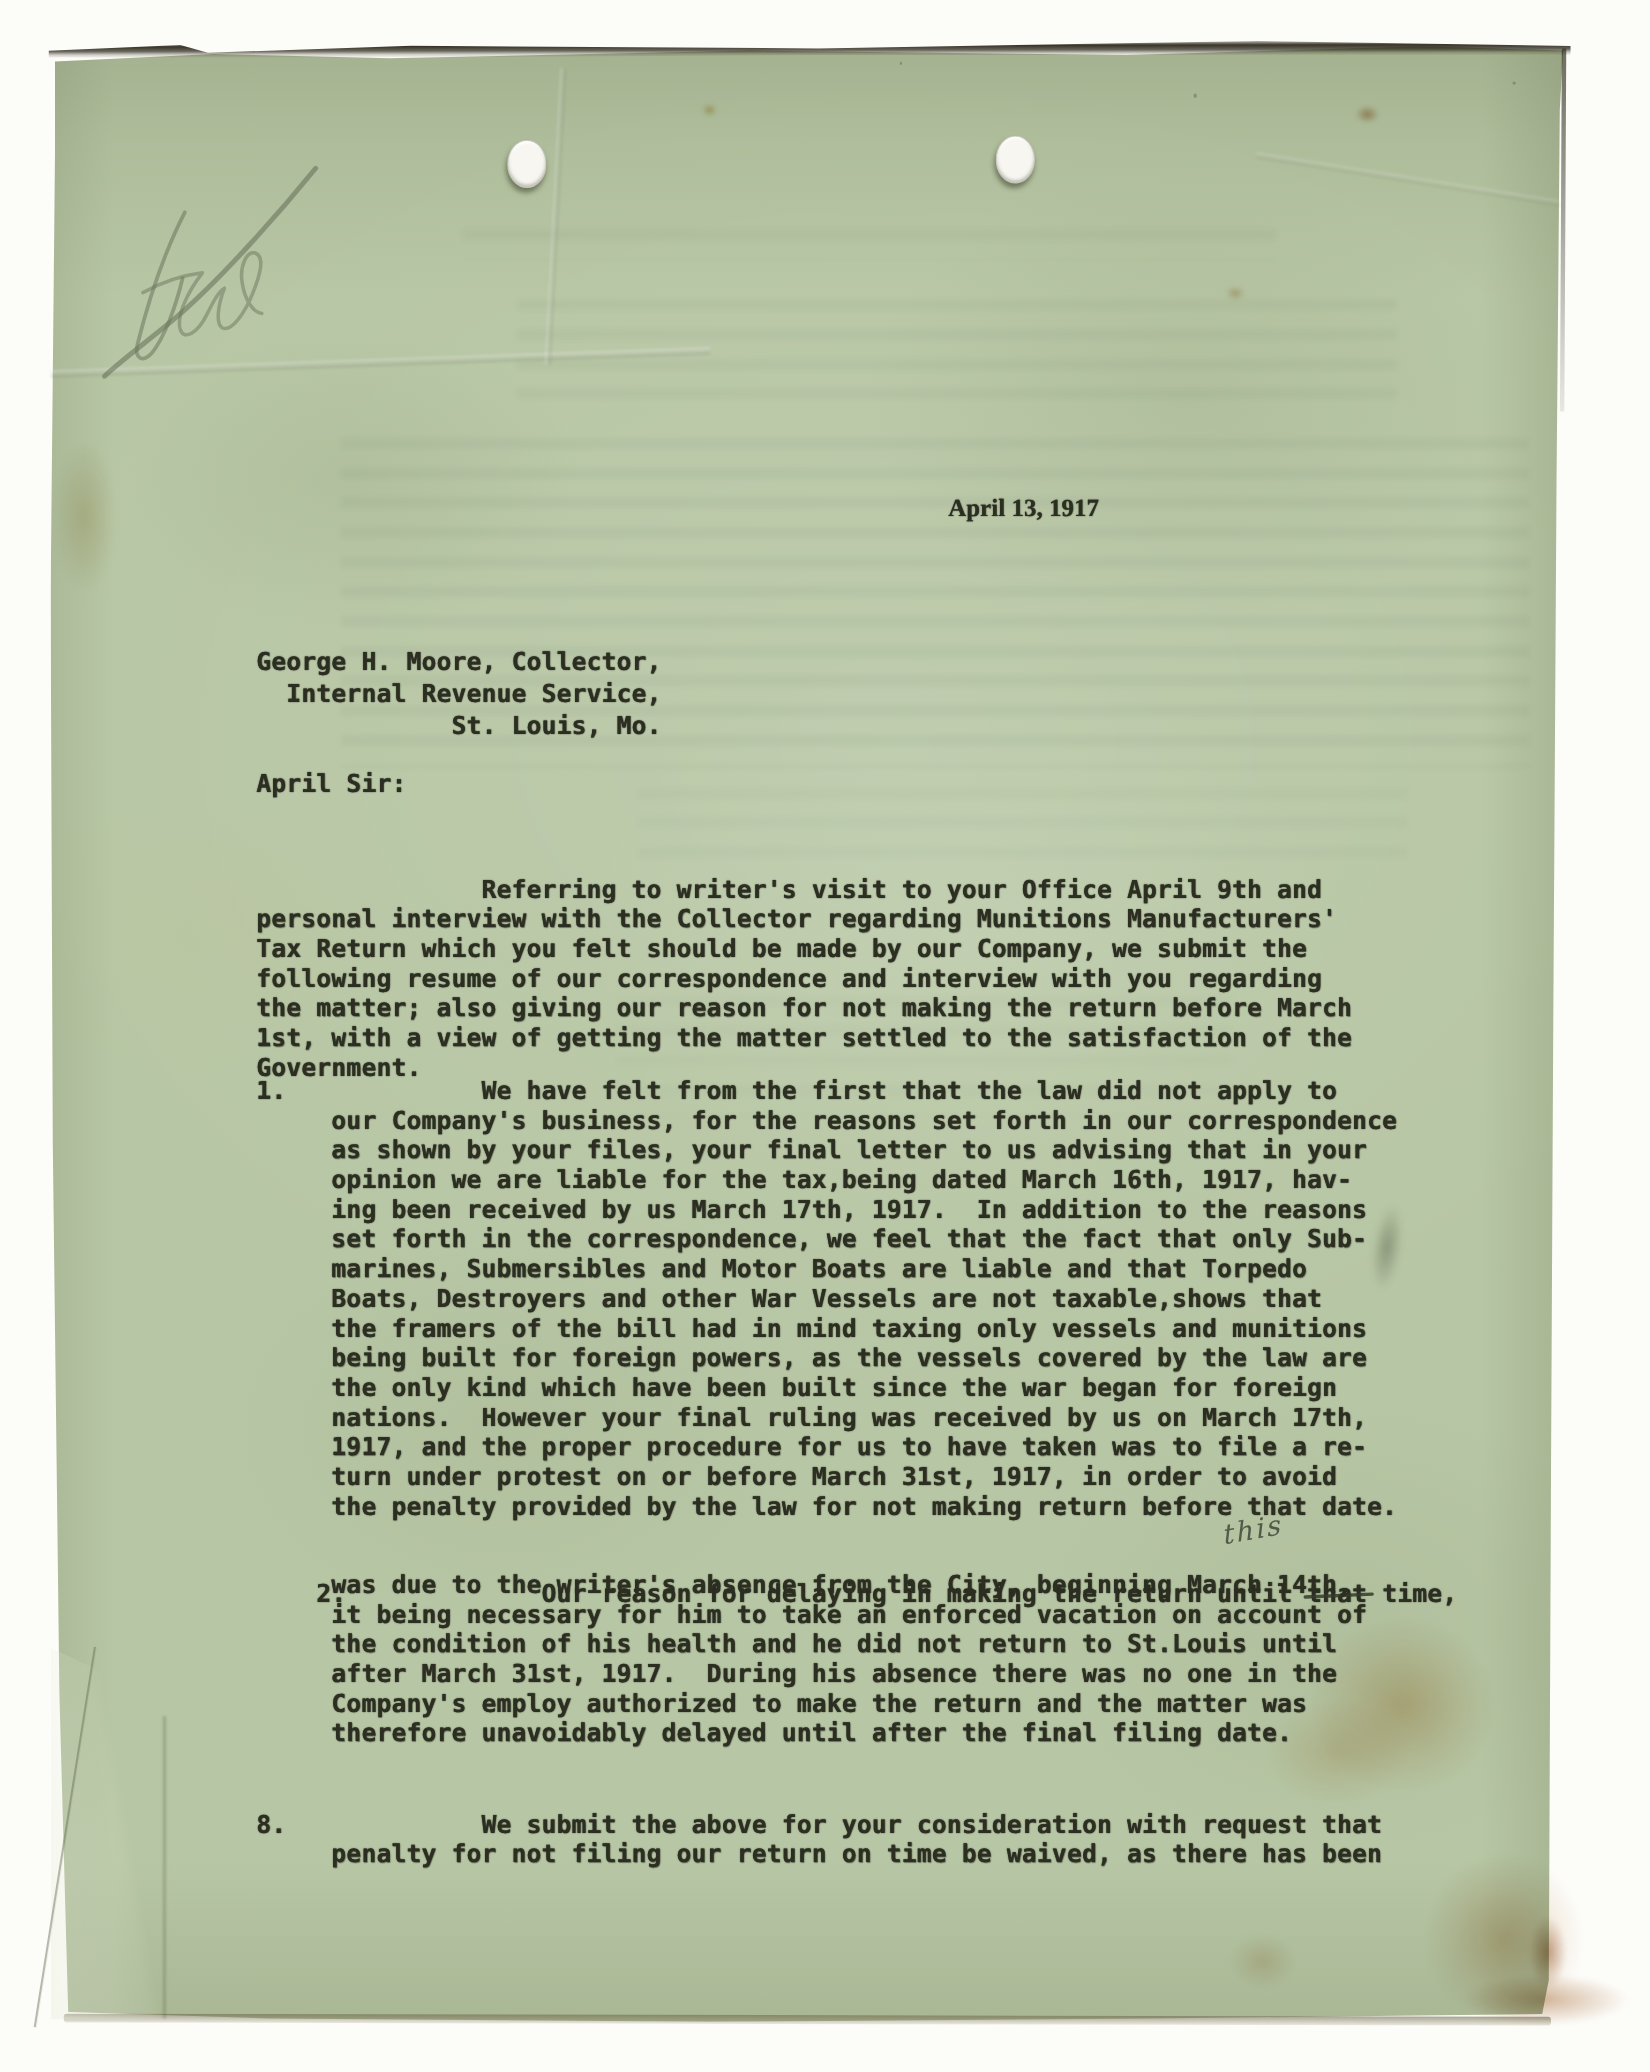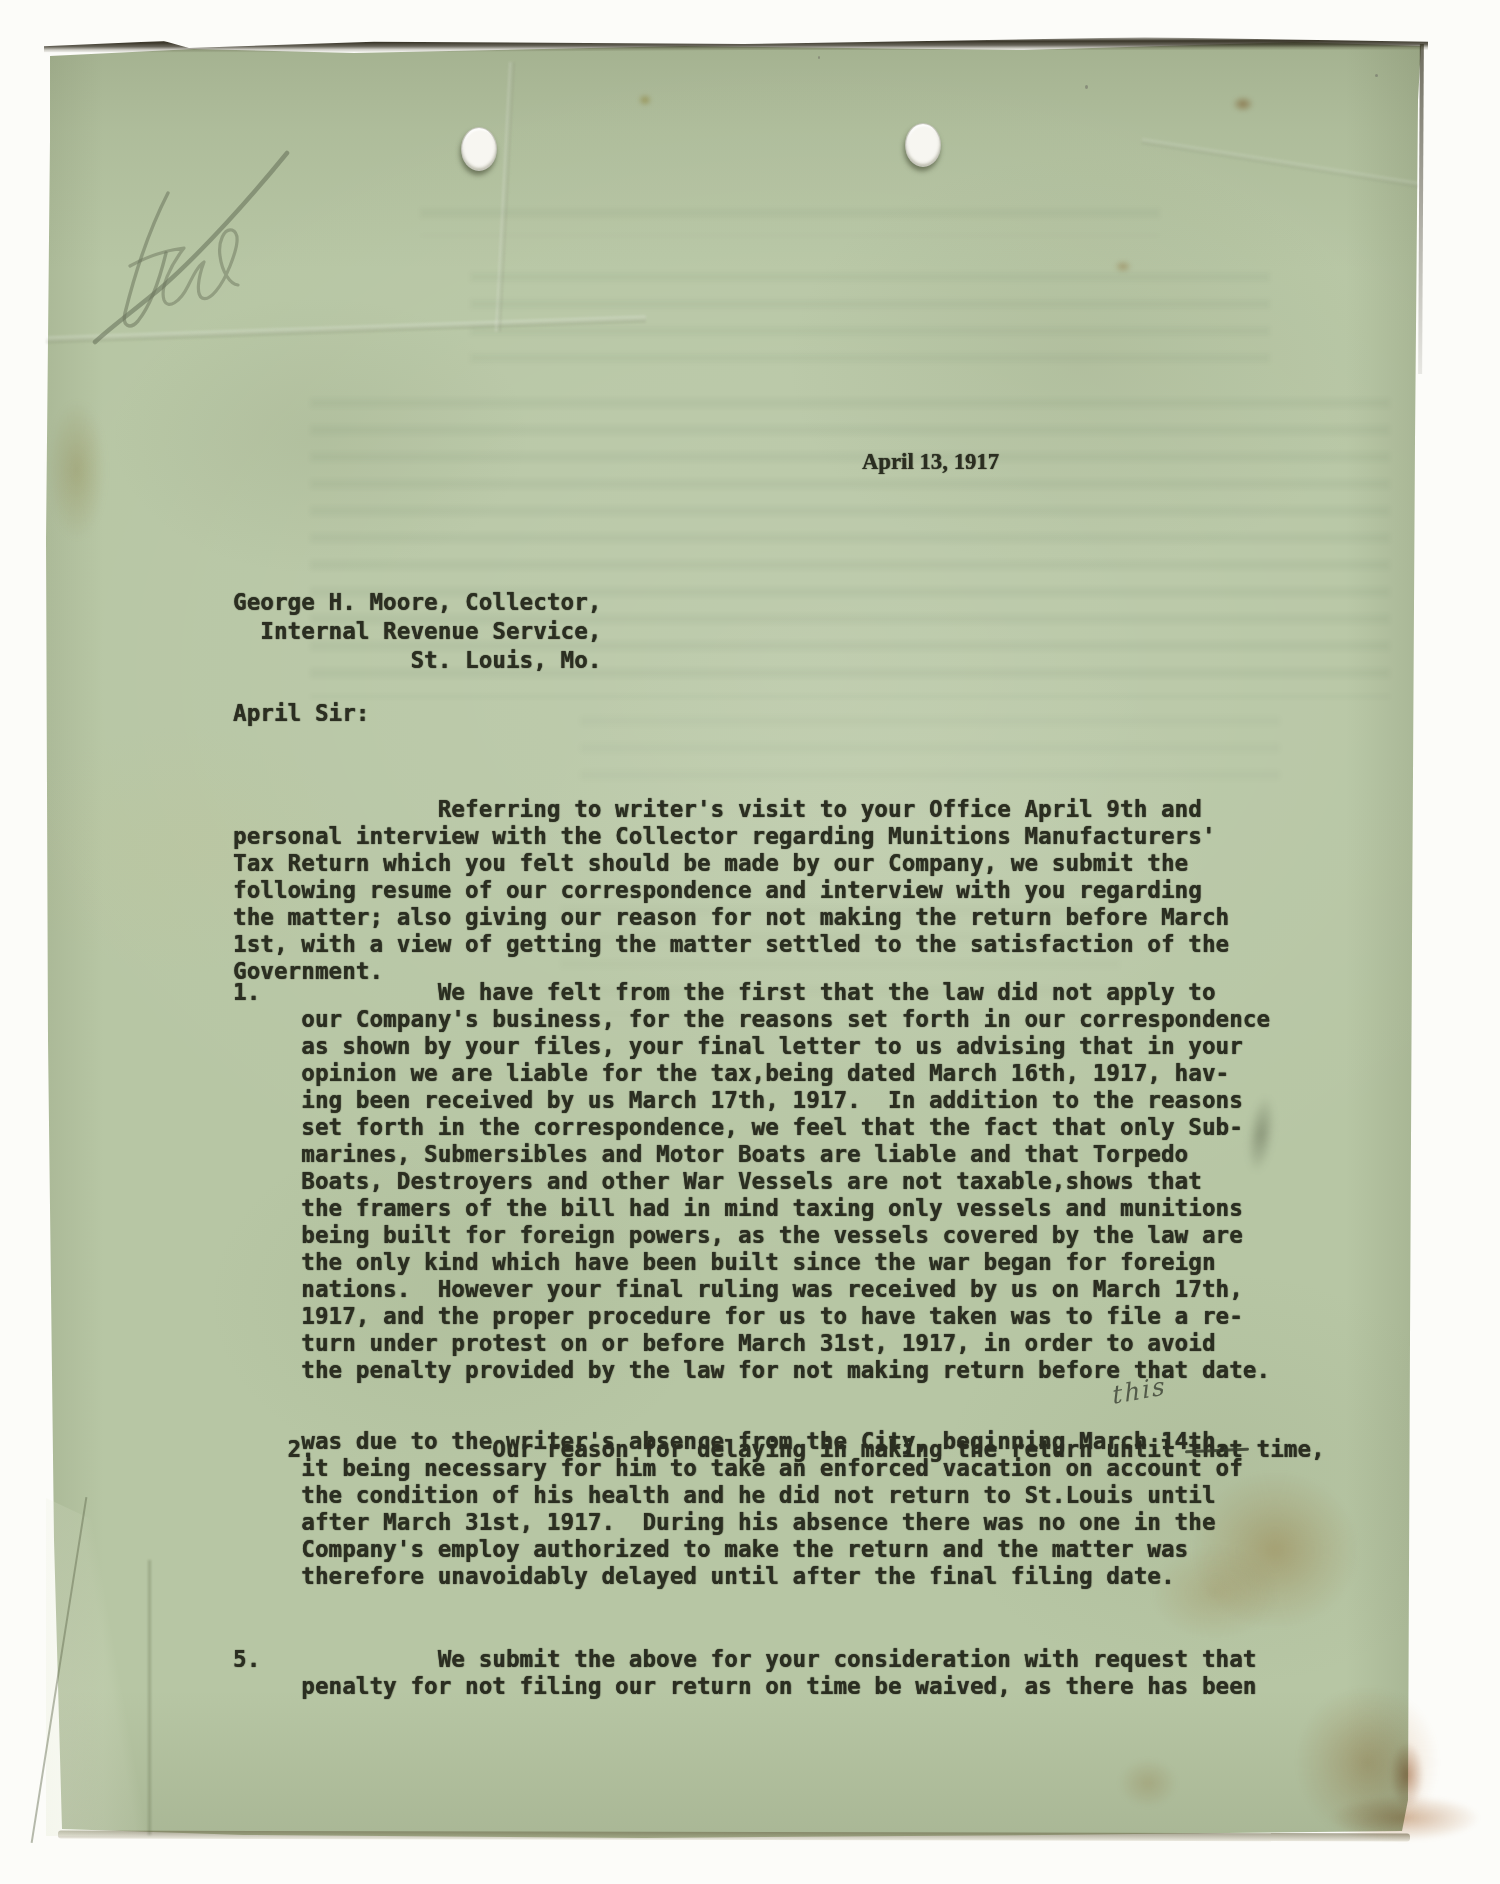--- a/index.html
+++ b/index.html
@@ -153,16 +153,16 @@
   </div>
   <div class="typed" style="left:233px;top:1428px;">     was due to the writer's absence from the City, beginning March 14th,
      it being necessary for him to take an enforced vacation on account of
      the condition of his health and he did not return to St.Louis until
      after March 31st, 1917.  During his absence there was no one in the
      Company's employ authorized to make the return and the matter was
      therefore unavoidably delayed until after the final filing date.</div>
 
   <div class="handwritten">this</div>
 
-  <div class="typed" style="left:233px;top:1646px;">5.             We submit the above for your consideration with request that
+  <div class="typed" style="left:233px;top:1646px;">8.             We submit the above for your consideration with request that
      penalty for not filing our return on time be waived, as there has been</div>
 
 </div>
 
 </body></html>

